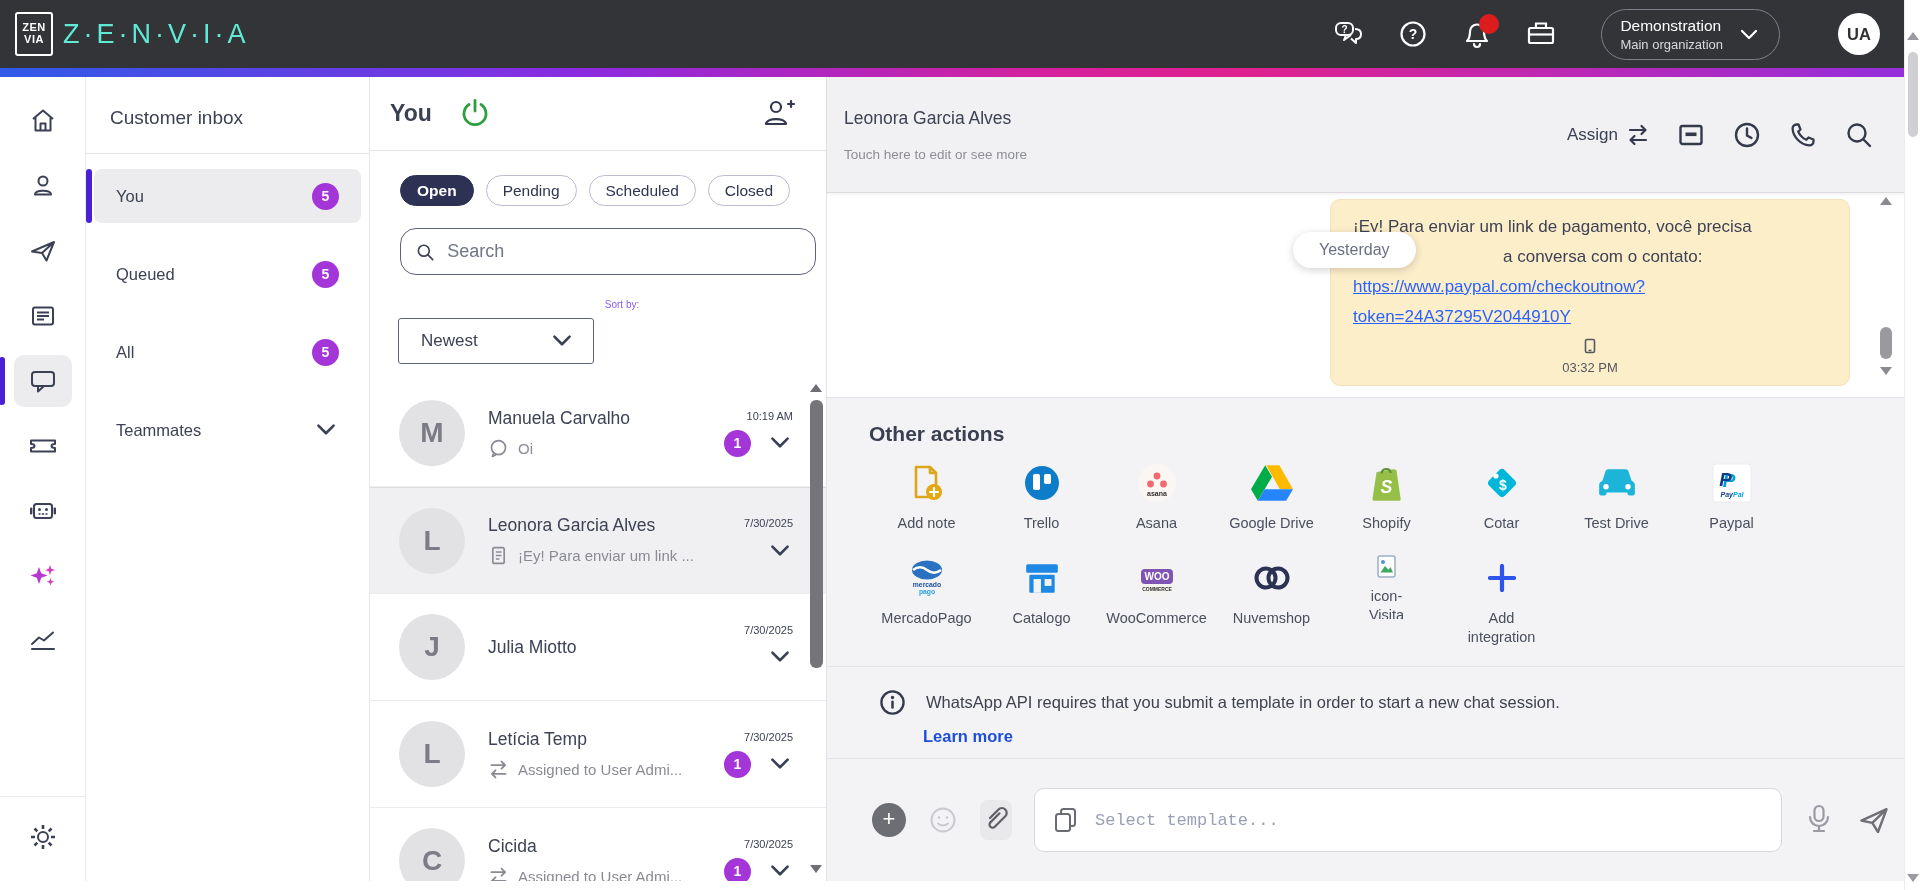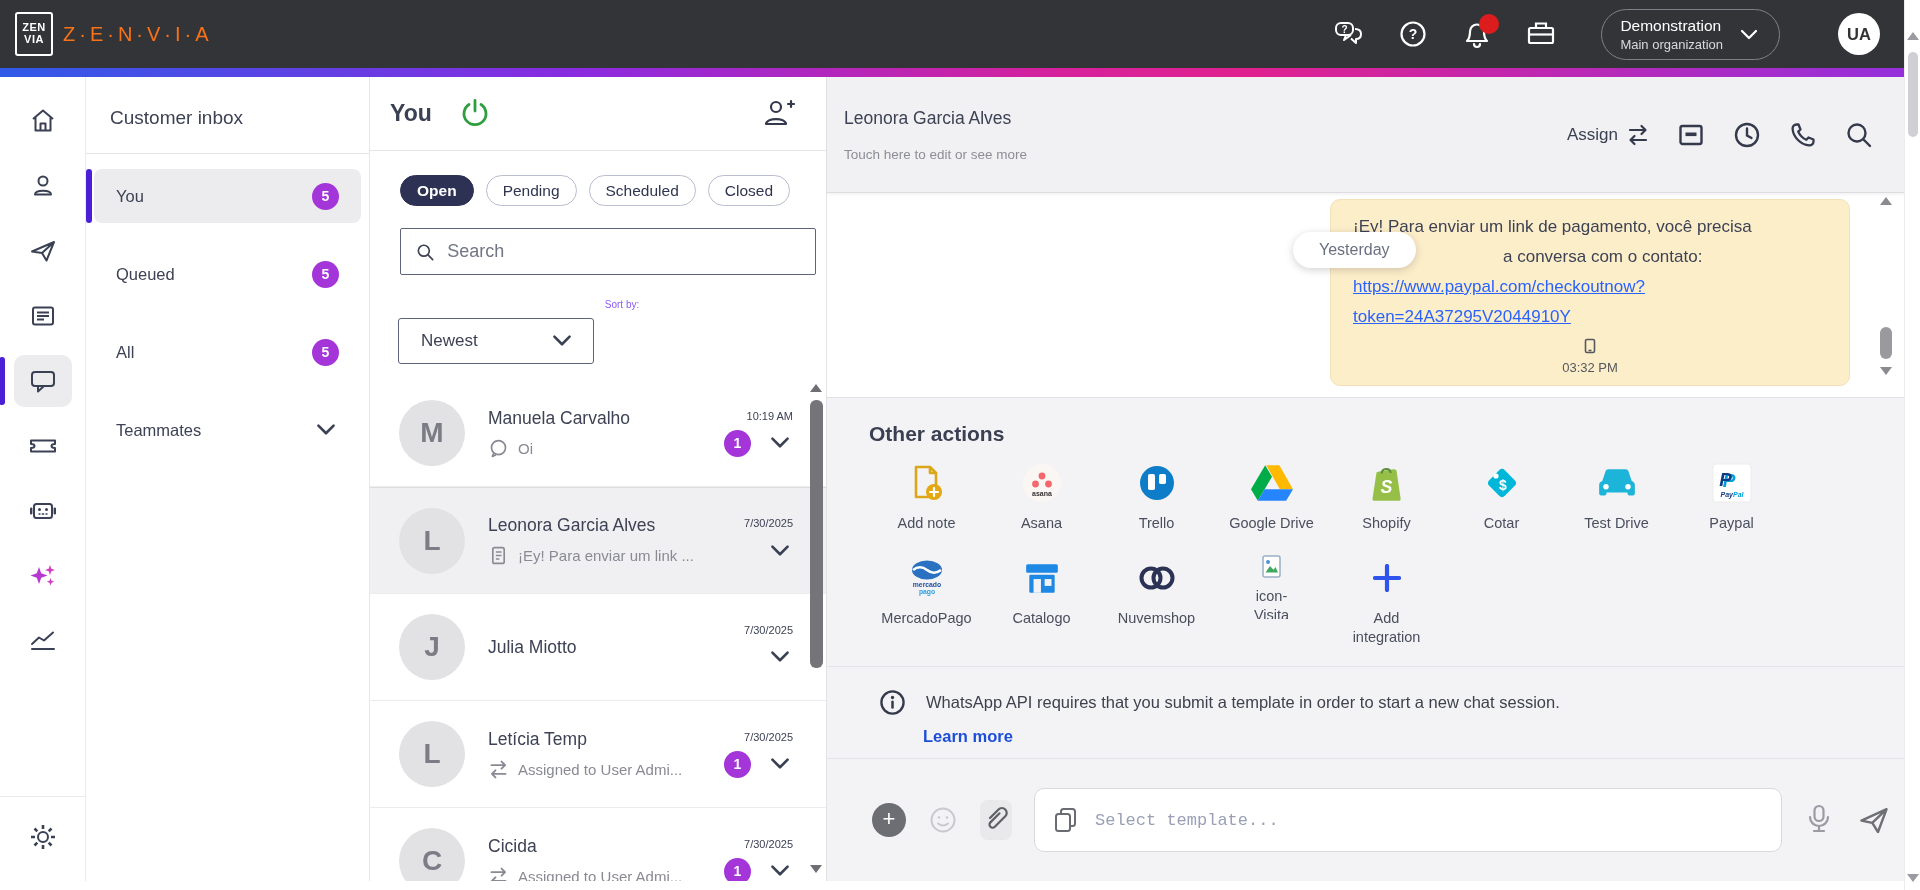--- a/index.html
+++ b/index.html
@@ -6,21 +6,21 @@
   html,body { width:1920px; height:890px; overflow:hidden; background:#fff;
     font-family:"Liberation Sans", sans-serif; color:#3d4254; }
 
   
   .topbar { height:68px; background:#333437; display:flex; align-items:center;
     padding:0 40px 0 15px; position:relative; z-index:2; }
   .brand { display:flex; align-items:center; gap:10px; }
   .brand-box { width:38px; height:44px; border:2.5px solid #fff; border-radius:3px;
     display:flex; flex-direction:column; align-items:center; justify-content:center;
     color:#fff; font-size:11px; font-weight:bold; line-height:1.05; letter-spacing:.5px; }
-  .brand-word { color:#f97316; font-size:20px; letter-spacing:4px; font-weight:400; }
+  .brand-word { color:#5eead4; font-size:27px; letter-spacing:4px; font-weight:400; }
   .top-actions { margin-left:auto; display:flex; align-items:center; gap:32px; }
   .top-icon { width:32px; height:32px; position:relative; display:flex;
     align-items:center; justify-content:center; cursor:pointer; }
   .notif-dot { position:absolute; top:-4px; right:-6px; width:20px; height:20px;
     border-radius:50%; background:#dd1d1d; }
   .org-pill { display:flex; align-items:center; gap:14px; border:1px solid #80808a;
     border-radius:27px; padding:7px 18px; margin-left:12px; cursor:pointer; }
   .org-name { color:#fff; font-size:15.5px; }
   .org-sub  { color:#d9d9de; font-size:13px; margin-top:2px; }
   .avatar { width:42px; height:42px; border-radius:50%; background:#fff; color:#333;
@@ -59,21 +59,21 @@
   
   .listp { width:457px; border-right:1px solid #e3e3e6; display:flex; flex-direction:column; }
   .listp-head { height:74px; display:flex; align-items:center; padding:0 30px 0 20px;
     border-bottom:1px solid #e5e5e8; }
   .listp-title { font-size:23px; font-weight:600; color:#3b4154; margin-right:26px; }
   .addperson { margin-left:auto; cursor:pointer; display:flex; }
   .tabs { display:flex; gap:12px; padding:24px 0 0 30px; }
   .tab { height:31px; padding:0 16px; border:1px solid #b9bdce; border-radius:16px;
     display:flex; align-items:center; font-size:15.5px; color:#2f3550; background:#fff; cursor:pointer; }
   .tab.active { background:#2d3154; border-color:#2d3154; color:#fff; font-weight:bold; }
-  .searchbox { margin:22px 10px 0 30px; height:47px; border:1.5px solid #5d647a; border-radius:2px;
+  .searchbox { margin:22px 10px 0 30px; height:47px; border:1.5px solid #5d647a; border-radius:16px;
     display:flex; align-items:center; padding:0 14px; background:#fff; }
   .searchbox input { border:0; outline:0; font-size:18px; color:#3d4254; width:100%;
     margin-left:12px; font-family:inherit; background:transparent; }
   .searchbox input::placeholder { color:#707684; }
   .sort-label { font-size:10px; color:#8b5cf6; margin:24px 0 0 48px;text-align:center; }
   .sortbox { margin:8px 0 0 28px; width:196px; height:46px; border:1.3px solid #5d647a;
     border-radius:3px; display:flex; align-items:center; padding:0 18px 0 22px;
     font-size:17px; cursor:pointer; background:#fff; }
   .sortbox svg { margin-left:auto; }
   .convs { flex:1; margin-top:16px; position:relative; overflow:hidden; }
@@ -556,42 +556,42 @@
               <svg width="40" height="40" viewBox="0 0 40 40">
                 <path d="M9 4 H23 L29 10 V34 H9 Z M23 4 V10 H29" fill="none" stroke="#dba617" stroke-width="2.6" stroke-linejoin="round"></path>
                 <circle cx="27" cy="29" r="8" fill="#e3a812"></circle>
                 <path d="M27 25 V33 M23 29 H31" stroke="#fff" stroke-width="2.2" stroke-linecap="round"></path>
               </svg>
             </div>
           <div class="alabel">Add note</div>
         </div>
         <div class="acell">
           <div class="aicon">
+              <svg width="38" height="38" viewBox="0 0 38 38">
+                <circle cx="19" cy="19" r="17" fill="#0e7dc9"></circle>
+                <rect x="10" y="10" width="7" height="16" rx="1.8" fill="#fff"></rect>
+                <rect x="21" y="10" width="7" height="10" rx="1.8" fill="#fff"></rect>
+              </svg>
+            </div>
+          <div class="alabel">Trello</div>
+        </div>
+        <div class="acell">
+          <div class="aicon">
               <svg width="40" height="40" viewBox="0 0 40 40">
                 <circle cx="20" cy="20" r="19" fill="#faf6f3"></circle>
                 <circle cx="20" cy="13" r="3.4" fill="#f2686c"></circle>
                 <circle cx="13.5" cy="21" r="3.4" fill="#f2686c"></circle>
                 <circle cx="26.5" cy="21" r="3.4" fill="#f2686c"></circle>
                 <text x="20" y="33" font-size="7" fill="#333" text-anchor="middle" font-weight="bold">asana</text>
               </svg>
             </div>
           <div class="alabel">Asana</div>
         </div>
         <div class="acell">
           <div class="aicon">
-              <svg width="38" height="38" viewBox="0 0 38 38">
-                <circle cx="19" cy="19" r="17" fill="#0e7dc9"></circle>
-                <rect x="10" y="10" width="7" height="16" rx="1.8" fill="#fff"></rect>
-                <rect x="21" y="10" width="7" height="10" rx="1.8" fill="#fff"></rect>
-              </svg>
-            </div>
-          <div class="alabel">Trello</div>
-        </div>
-        <div class="acell">
-          <div class="aicon">
               <svg width="42" height="37" viewBox="0 0 40 35">
                 <path d="M13.5 0 L0 23 L6.5 34 L20 11 Z" fill="#00ac47"></path>
                 <path d="M14.5 0 L27 0 L40 23 L27.5 23 Z" fill="#ffba00"></path>
                 <path d="M6.5 34 L33.5 34 L40 23 L13 23 Z" fill="#2684fc"></path>
               </svg>
             </div>
           <div class="alabel">Google Drive</div>
         </div>
         <div class="acell">
           <div class="aicon">
@@ -652,20 +652,31 @@
         <div class="acell">
           <div class="aicon">
               <svg width="38" height="38" viewBox="0 0 36 36">
                 <rect x="3" y="5" width="30" height="8" rx="1.5" fill="#1e88e5"></rect>
                 <rect x="6" y="15" width="24" height="17" rx="1" fill="#1e88e5"></rect>
                 <rect x="10" y="19" width="7" height="13" fill="#f3f3f5"></rect>
                 <rect x="20.5" y="19" width="6.5" height="6.5" fill="#f3f3f5"></rect>
               </svg>
             </div>
           <div class="alabel">Catalogo</div>
+        </div>
+        <div class="acell">
+          <div class="aicon">
+              <svg width="40" height="40" viewBox="0 0 40 40">
+                <circle cx="20" cy="20" r="19" fill="#f5f3f0"></circle>
+                <rect x="4" y="11" width="32" height="15" rx="4" fill="#7f54b3"></rect>
+                <text x="20" y="22" font-size="10" fill="#fff" text-anchor="middle" font-weight="bold">WOO</text>
+                <text x="20" y="33" font-size="5" fill="#333" text-anchor="middle" font-weight="bold">COMMERCE</text>
+              </svg>
+            </div>
+          <div class="alabel">WooCommerce</div>
         </div>
         <div class="acell">
           <div class="aicon">
               <svg width="42" height="32" viewBox="0 0 42 32">
                 <circle cx="15" cy="16" r="9.5" fill="none" stroke="#2c3254" stroke-width="4"></circle>
                 <circle cx="27" cy="16" r="9.5" fill="none" stroke="#2c3254" stroke-width="4"></circle>
               </svg>
             </div>
           <div class="alabel">Nuvemshop</div>
         </div>

